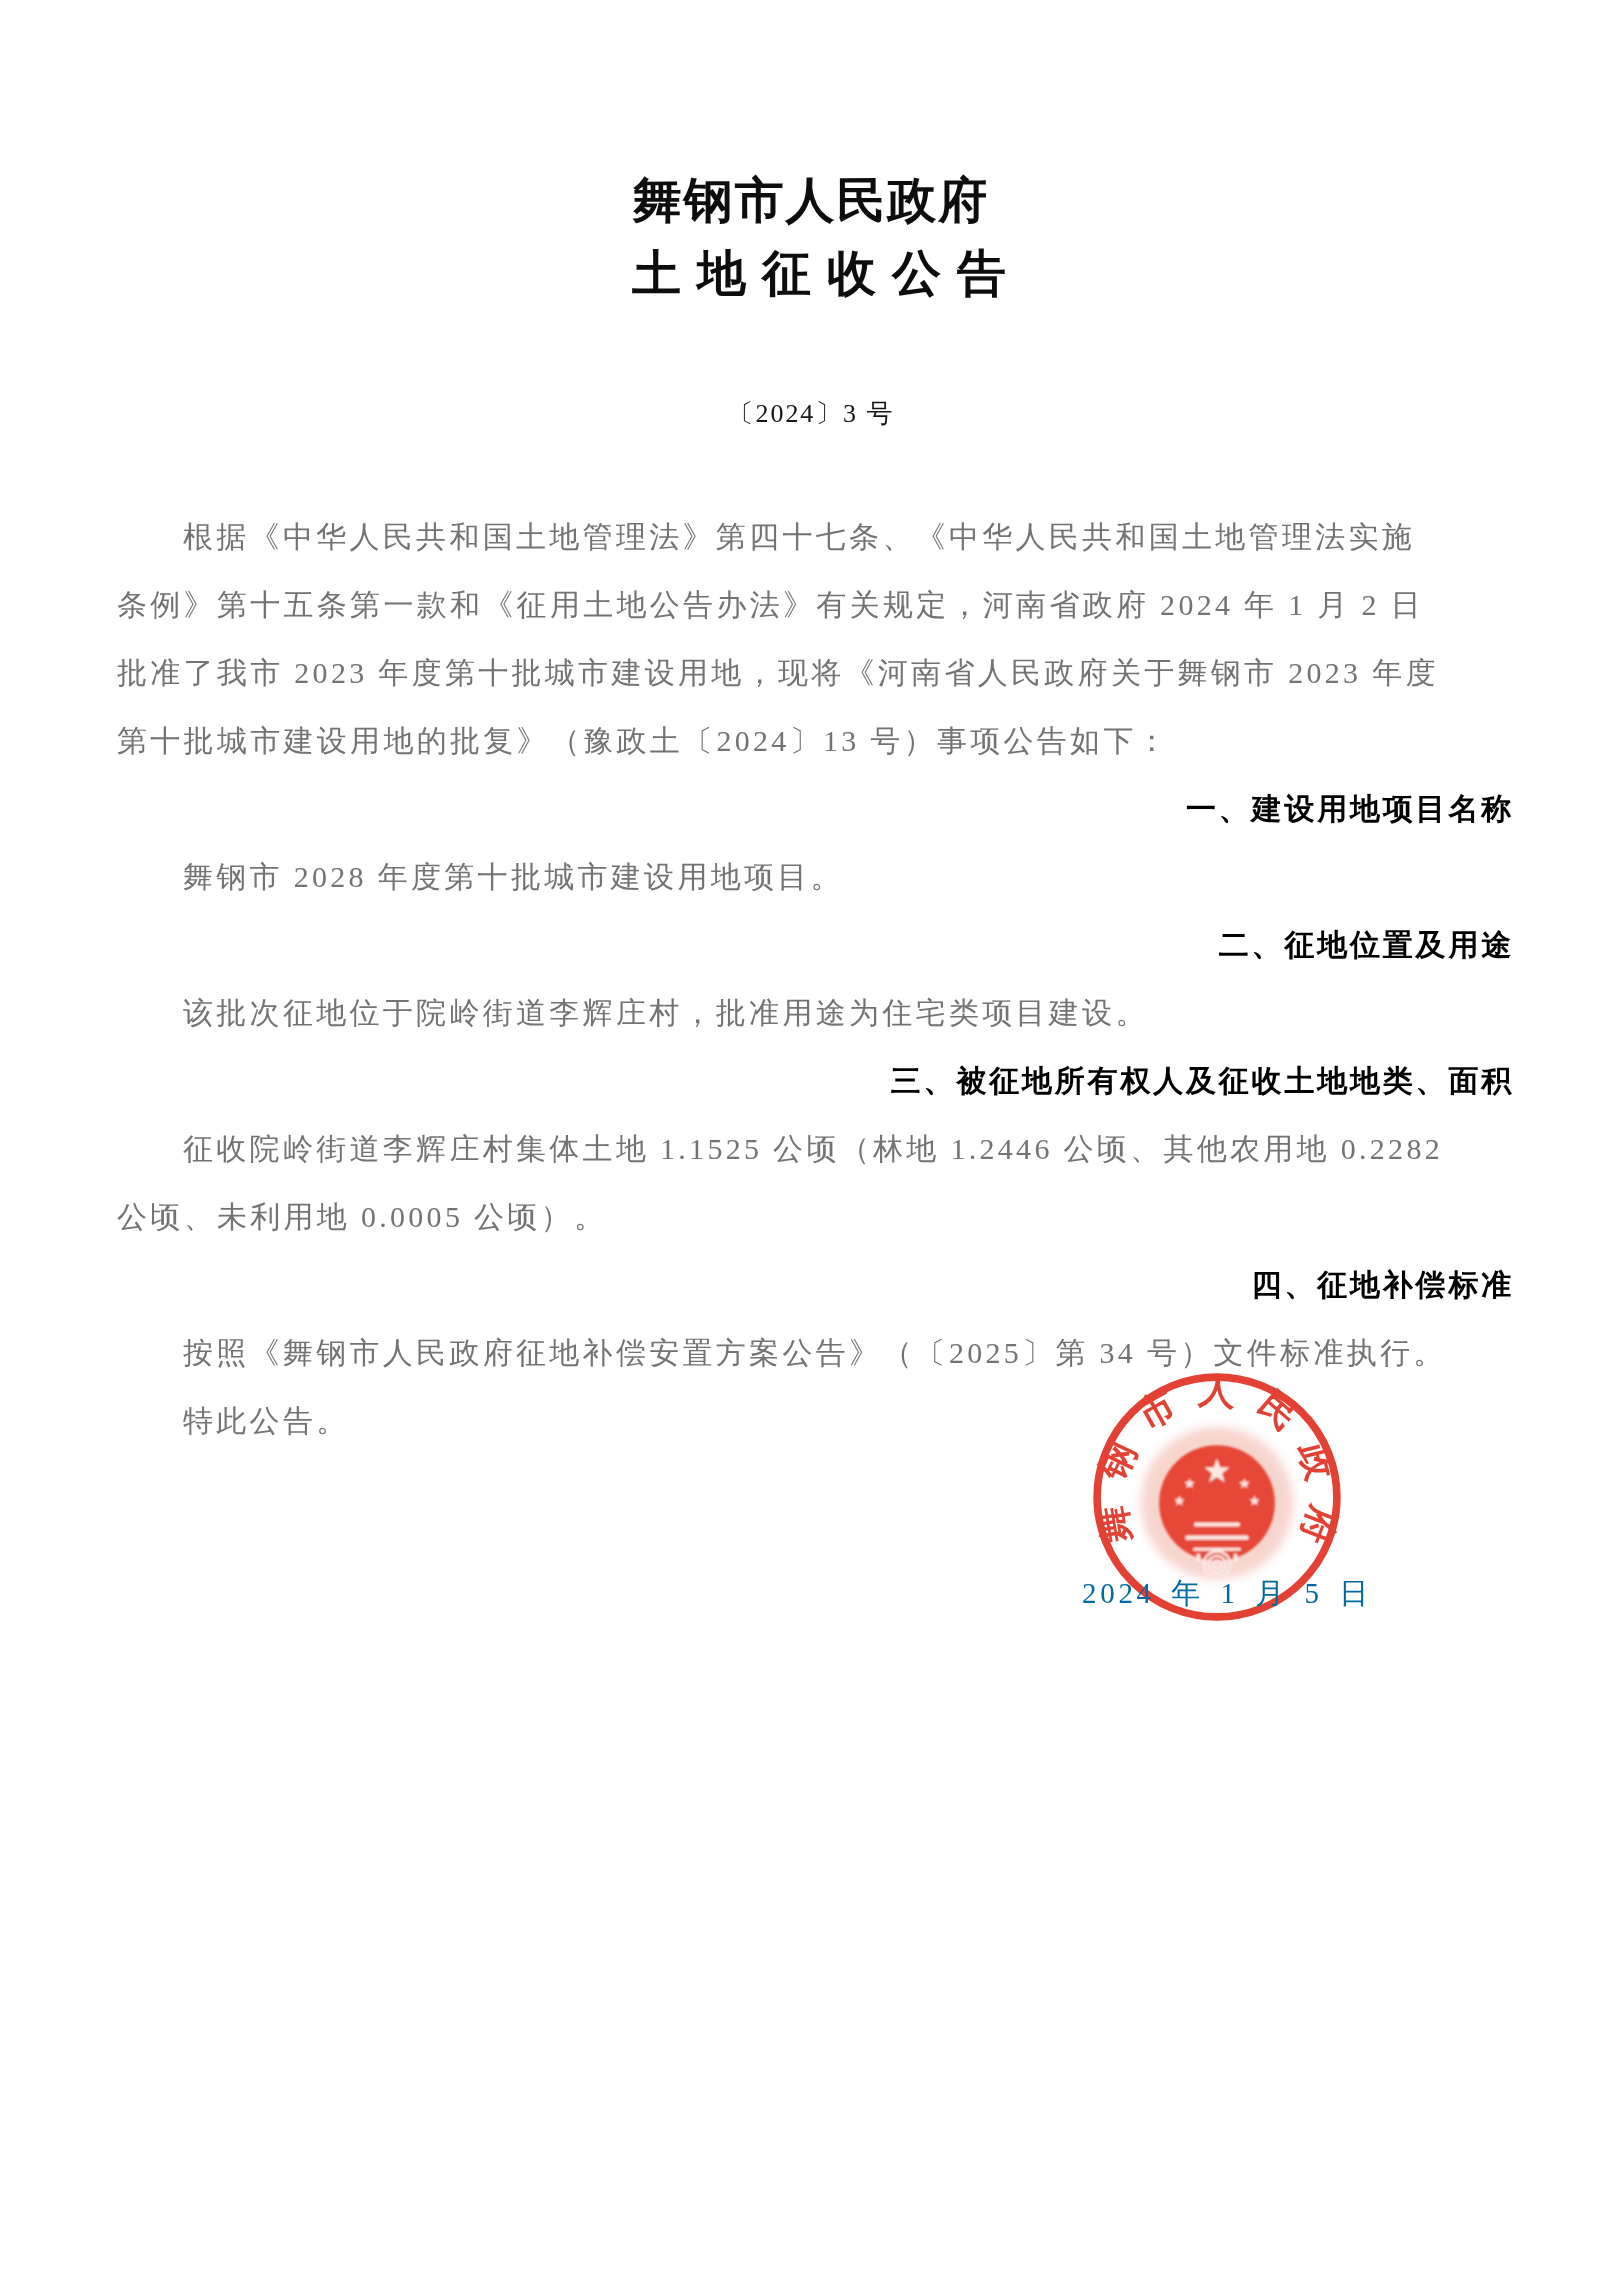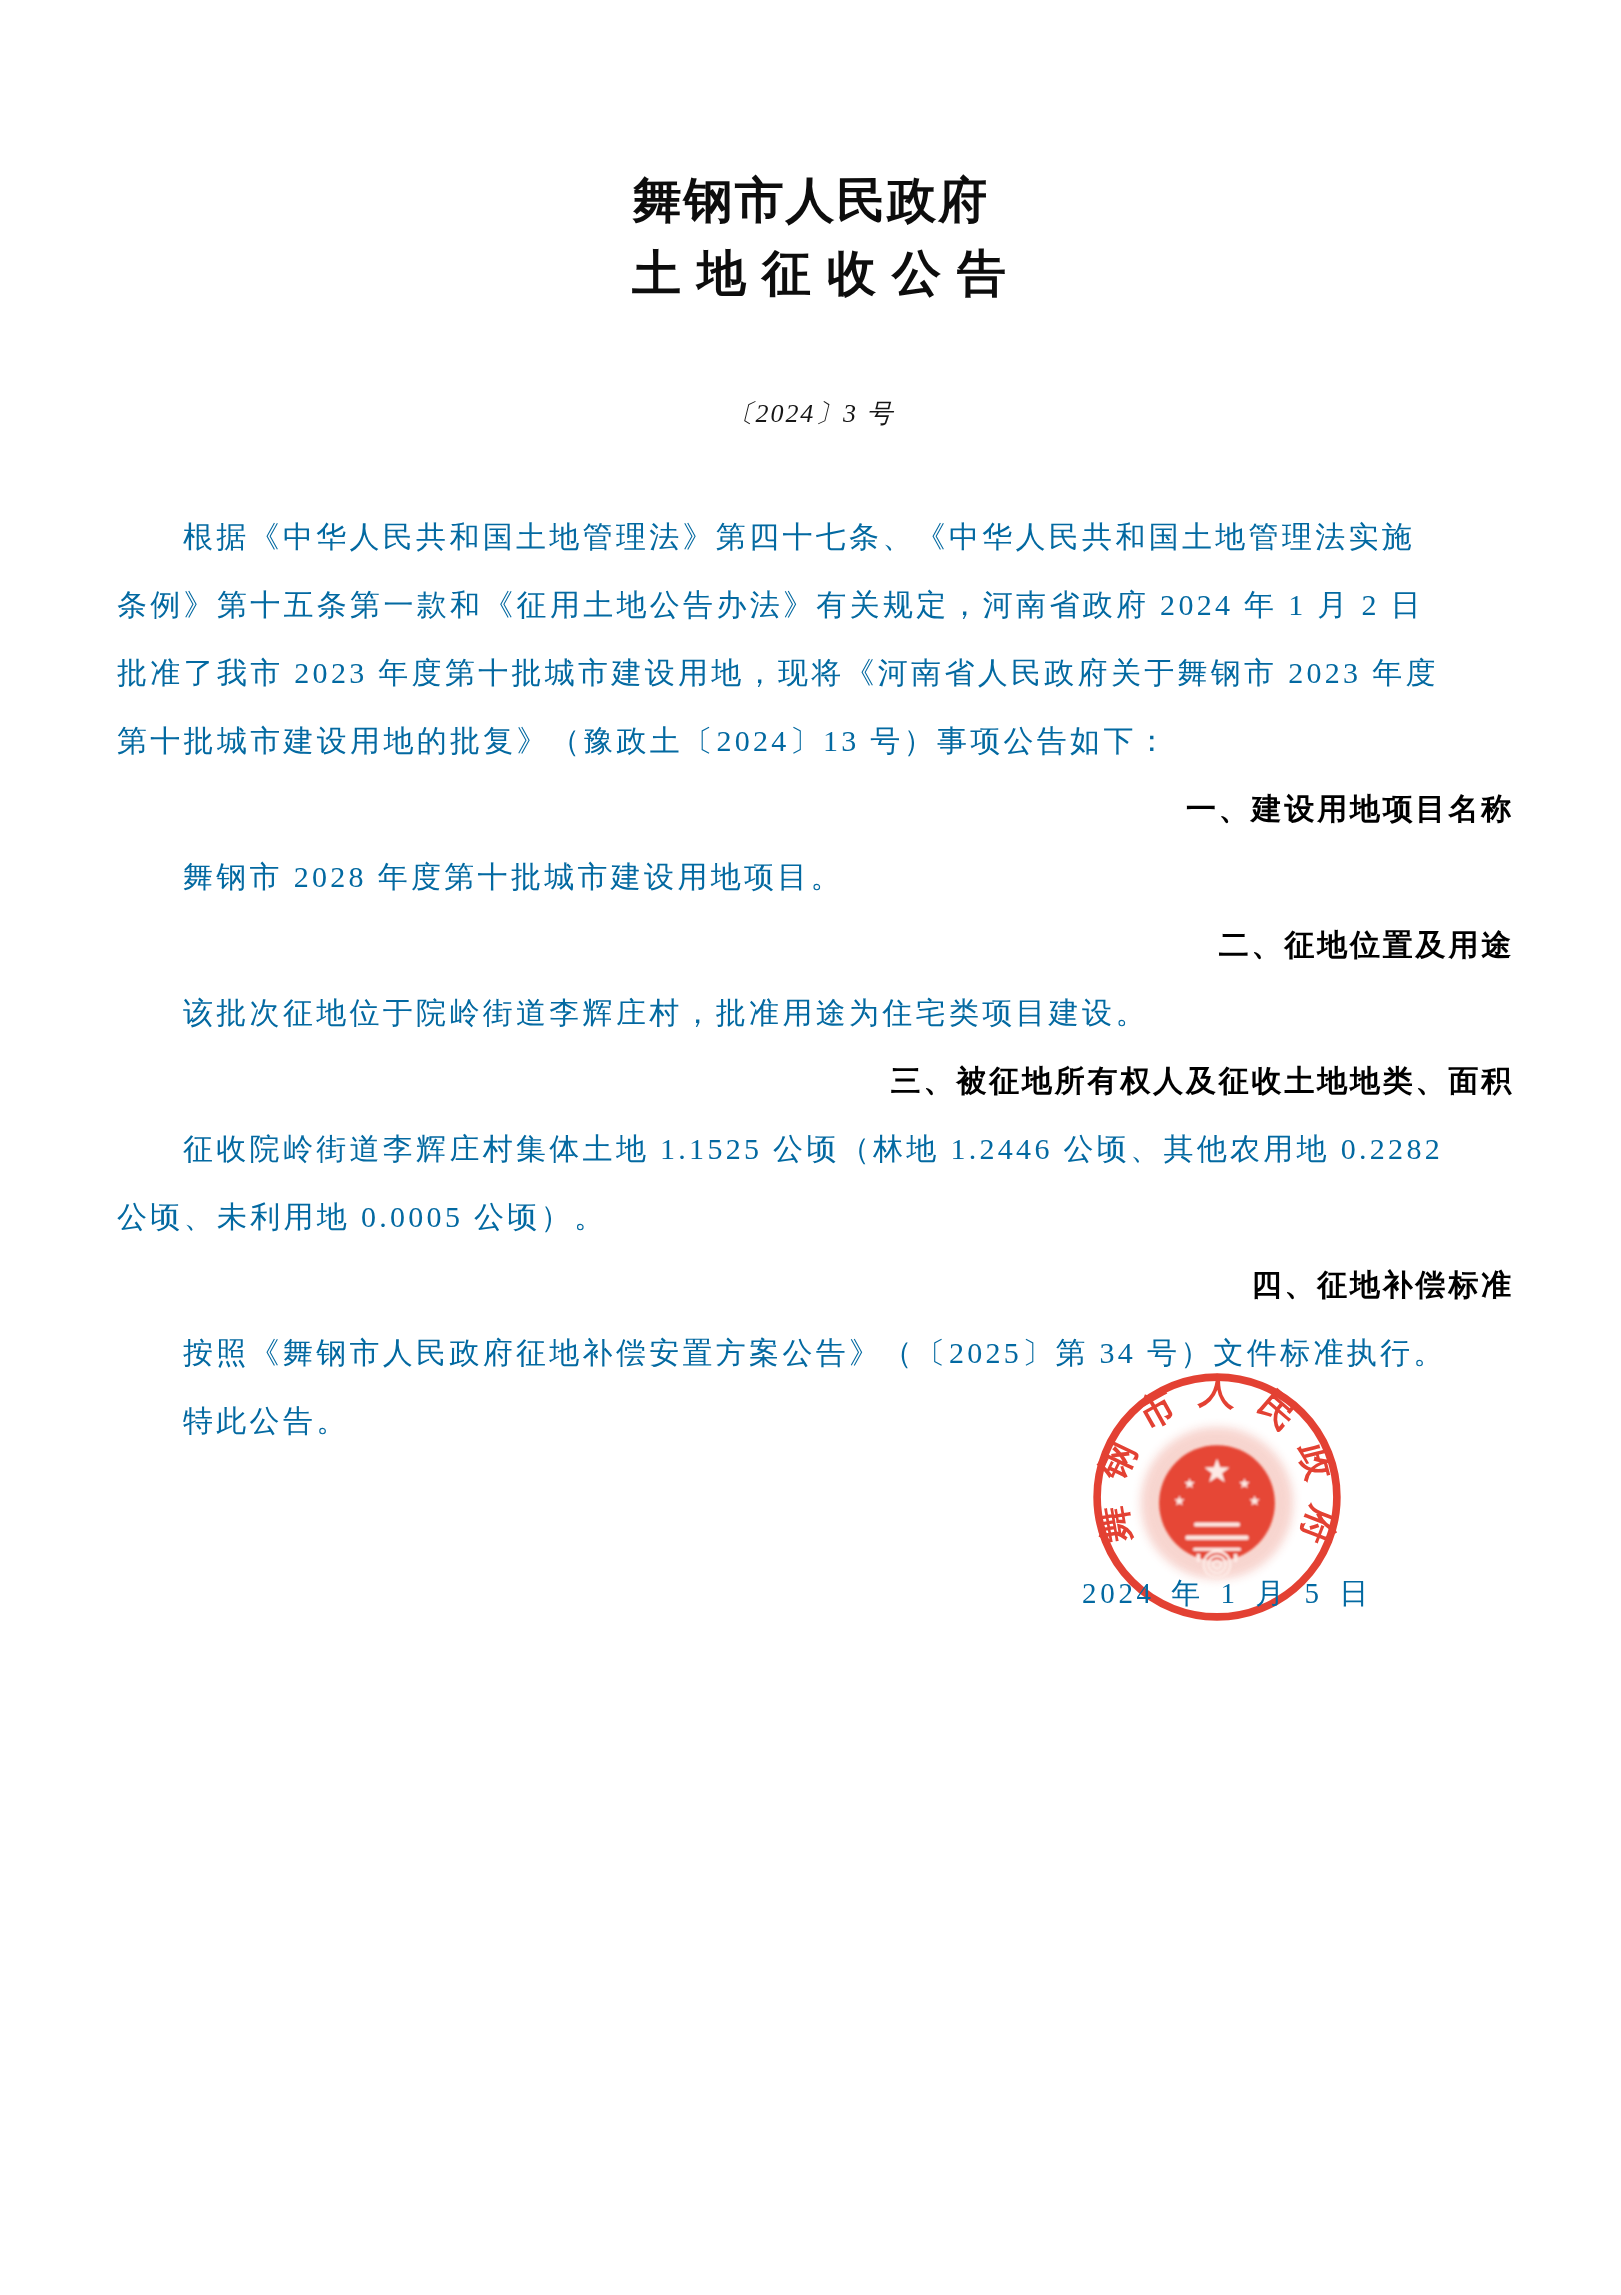--- a/index.html
+++ b/index.html
@@ -37,35 +37,34 @@
   }
   .doc-number{
     position:absolute;
     top:396px;
     left:0;
     width:100%;
     text-align:center;
     font-size:26px;
     letter-spacing:1.9px;
     color:#161616;
-    font-style:italic;
   }
   .body-text{
     position:absolute;
     left:117px;
     top:503px;
     width:1397px;
   }
   .ln{
     white-space:nowrap;
     height:68px;
     line-height:68px;
     font-size:30px;
     letter-spacing:3.3px;
-    color:#0369a1;
+    color:#737373;
   }
   .ind{padding-left:66px;}
   .hd{
     font-family:"Liberation Sans","DejaVu Sans",sans-serif;
     font-weight:700;
     letter-spacing:2.8px;
     color:#000;
     text-align:right;
   }
   .seal{

